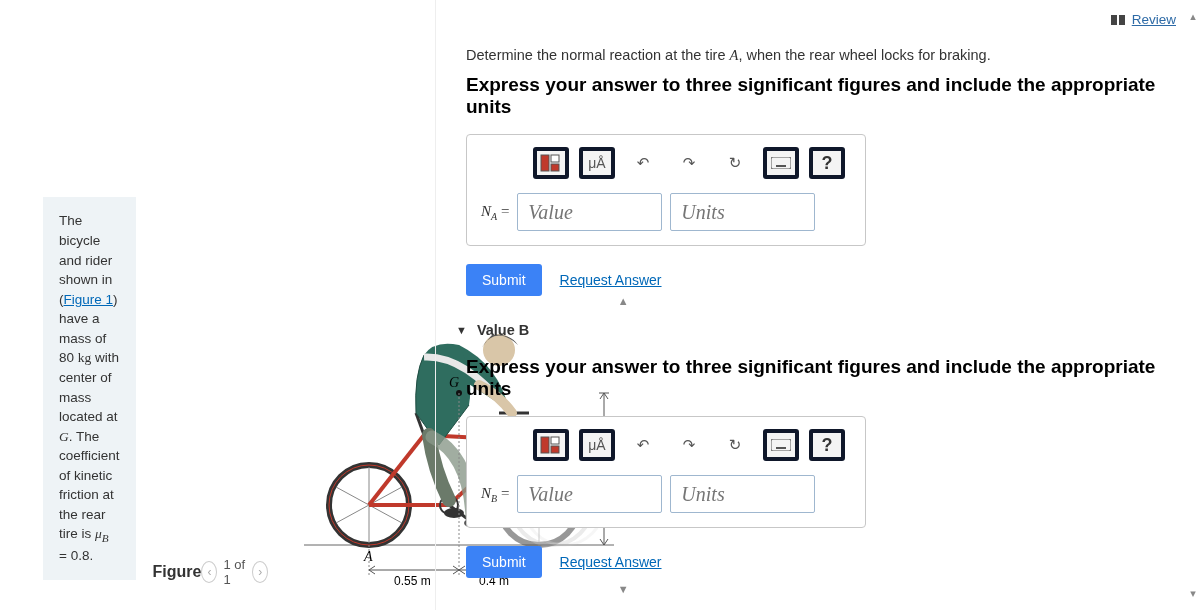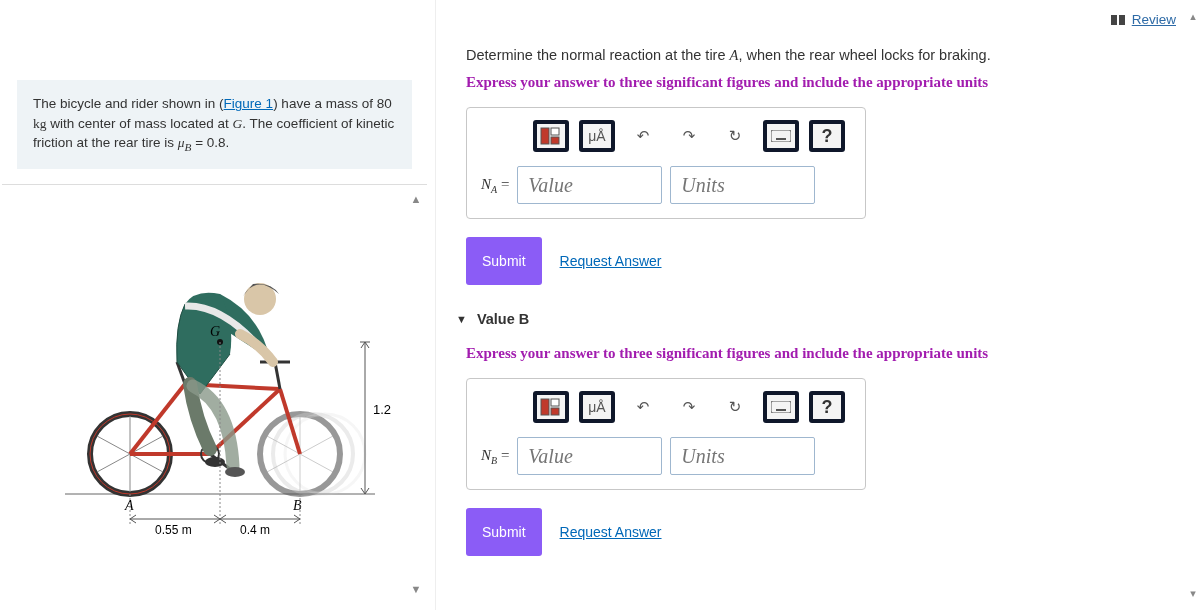--- a/index.html
+++ b/index.html
@@ -9,23 +9,24 @@
     color: #333;
     background: #fff;
     width: 1200px;
     height: 610px;
     overflow: hidden;
     position: relative;
   }
   .container { display: flex; height: 100%; }
   .left-panel {
     width: 435px;
-    padding: 15px 8px 15px 2px;
+    padding: 15px 8px 15px 28px;
     display: flex;
-    flex-direction: column;
+    flex-direction: row;
+    align-items: flex-end;
   }
   .problem-box {
     background: #eef3f6;
     padding: 14px 16px;
     margin: 65px 15px 15px 15px;
     line-height: 1.45;
     font-size: 13.5px;
   }
   .problem-box a { color: #0068b8; text-decoration: underline; }
   .figure-header {
@@ -69,21 +70,21 @@
   }
   .review-link {
     position: absolute; right: 24px; top: 12px;
     color: #2d6aa6; text-decoration: underline; font-size: 13.5px;
     display: flex; align-items: center; gap: 5px; padding-left: 41px;
   }
   .review-ico { display: inline-flex; }
   .review-ico span { width: 6px; height: 10px; background: #444; margin-right: 2px; display: inline-block; }
   .question-block { margin-top: 37px; }
   .prompt { font-size: 14.5px; color: #333; margin-bottom: 10px; }
-  .instr { font-weight: bold; font-size: 15px; color: #a21caf; margin-bottom: 16px; font-family: Liberation Serif, serif; }
+  .instr { font-weight: bold; font-size: 19px; color: #000000; margin-bottom: 16px; }
   .answer-box {
     border: 1px solid #c7c7c7;
     border-radius: 4px;
     padding: 12px 14px 14px 14px;
     width: 400px;
     background: #fff;
   }
   .toolbar {
     display: flex; align-items: center; gap: 10px;
     margin-left: 52px; margin-bottom: 14px;
@@ -100,22 +101,22 @@
   .eq-label { font-style: italic; font-size: 15px; font-family: "Times New Roman", serif; white-space: nowrap; }
   .eq-label .sub { font-size: 10px; font-style: italic; }
   .text-input {
     width: 145px; height: 38px;
     border: 1px solid #9fb7cf; border-radius: 2px;
     font-family: "Times New Roman", serif; font-style: italic; font-size: 20px;
     color: #888; padding: 0 10px; background: #fff;
   }
   .submit-row { display: flex; align-items: center; gap: 18px; margin-top: 18px; }
   .submit-btn {
-    background: #8b5cf6; color: #fff; border: none;
-    padding: 16px 16px; border-radius: 3px; font-size: 14px; cursor: pointer;
+    background: #3b82f6; color: #fff; border: none;
+    padding: 8px 16px; border-radius: 3px; font-size: 14px; cursor: pointer;
   }
   .request-link { color: #0068b8; text-decoration: underline; font-size: 14px; cursor: pointer; }
 
   .part-header {
     display: flex; align-items: center; gap: 10px;
     font-weight: bold; font-size: 14.5px; color: #333;
     margin: 26px 0 18px -10px; cursor: pointer;
   }
   .part-caret { font-size: 11px; }
   .it { font-style: italic; font-family: "Times New Roman", serif; }
@@ -128,20 +129,28 @@
 <body>
 
 <div class="container">
 
   <div class="left-panel">
 
     <div class="problem-box">
       <span>The bicycle and rider shown in (</span><a href="#">Figure 1</a><span>) have a mass of 80 </span><span style="font-family:'Times New Roman',serif">kg</span><span> with center of mass located at </span><span class="it">G</span><span>. The coefficient of kinetic friction at the rear tire is </span><span class="it">μ</span><sub class="it">B</sub><span> = 0.8.</span>
     </div>
 
+    <div class="figure-header">
+      <div class="figure-title">Figure</div>
+      <div class="figure-nav">
+        <button class="nav-btn">‹</button>
+        <span>1 of 1</span>
+        <button class="nav-btn">›</button>
+      </div>
+    </div>
     <div class="figure-divider"></div>
 
     <div class="figure-body">
       <svg class="bicycle-svg" viewBox="0 0 360 300">
 
         <line x1="30" y1="250" x2="340" y2="250" stroke="#666" stroke-width="1"></line>
 
         <circle cx="95" cy="210" r="40" fill="none" stroke="#333" stroke-width="6"></circle>
         <circle cx="95" cy="210" r="40" fill="none" stroke="#c0392b" stroke-width="1"></circle>
 

